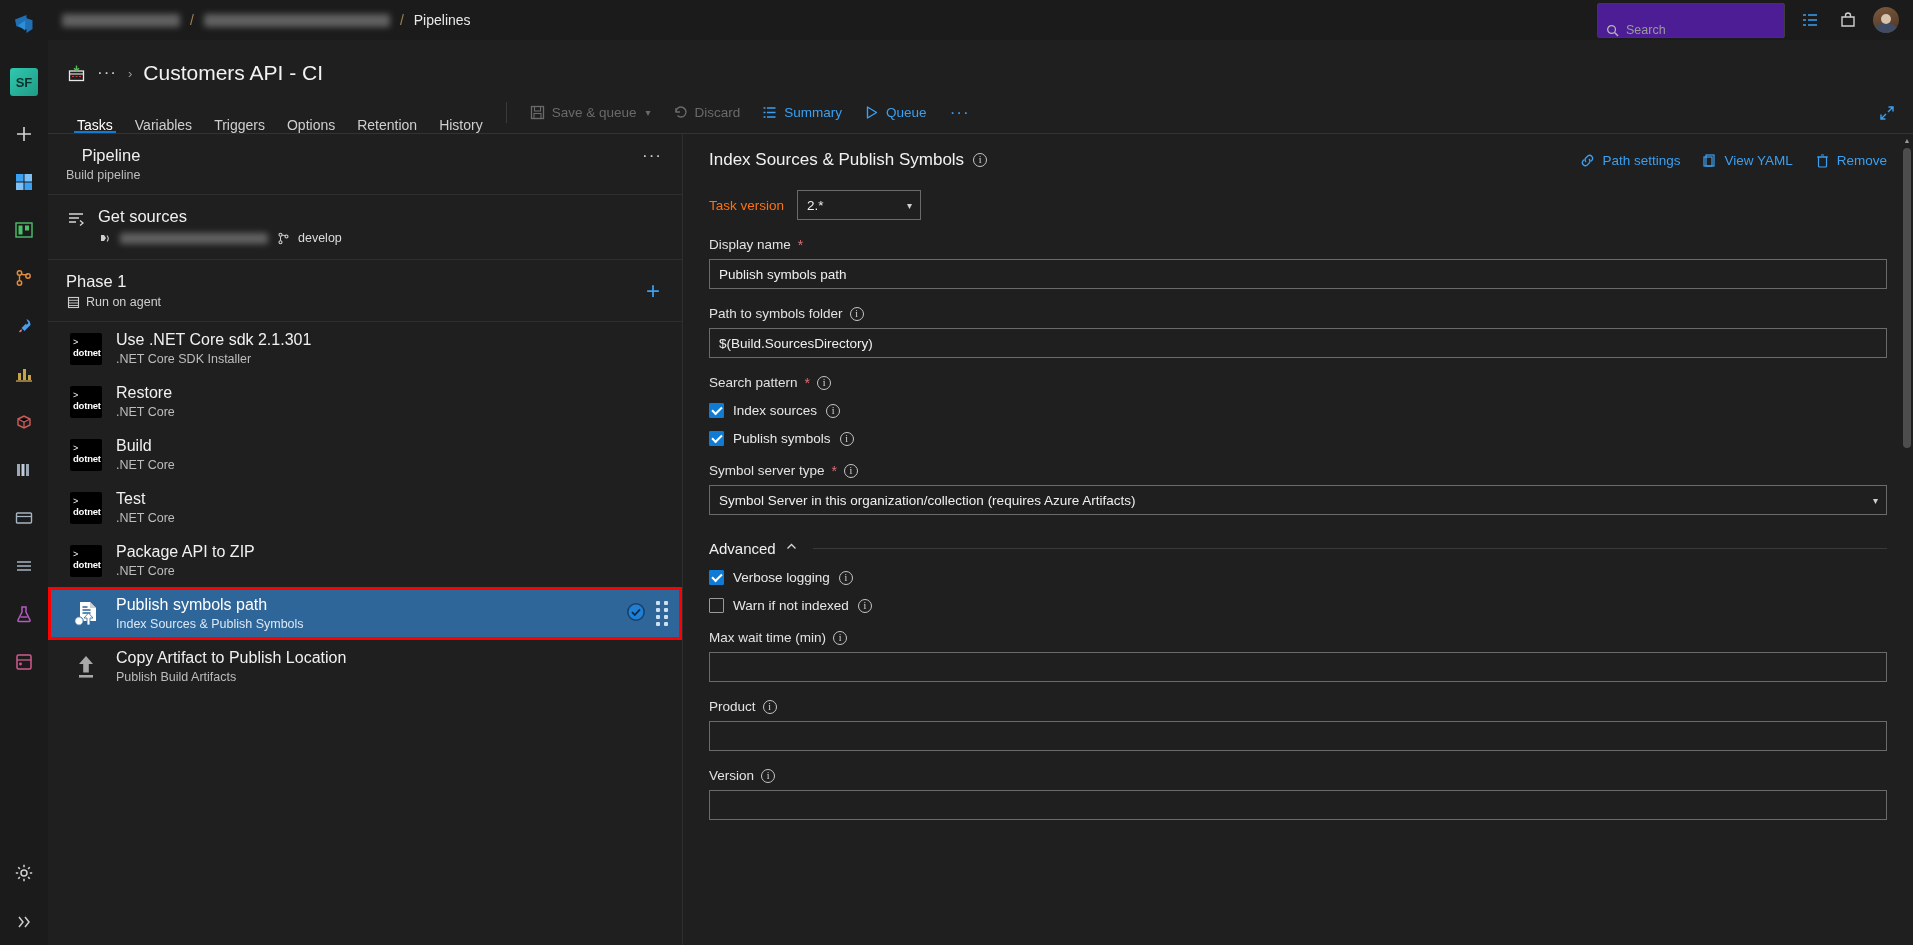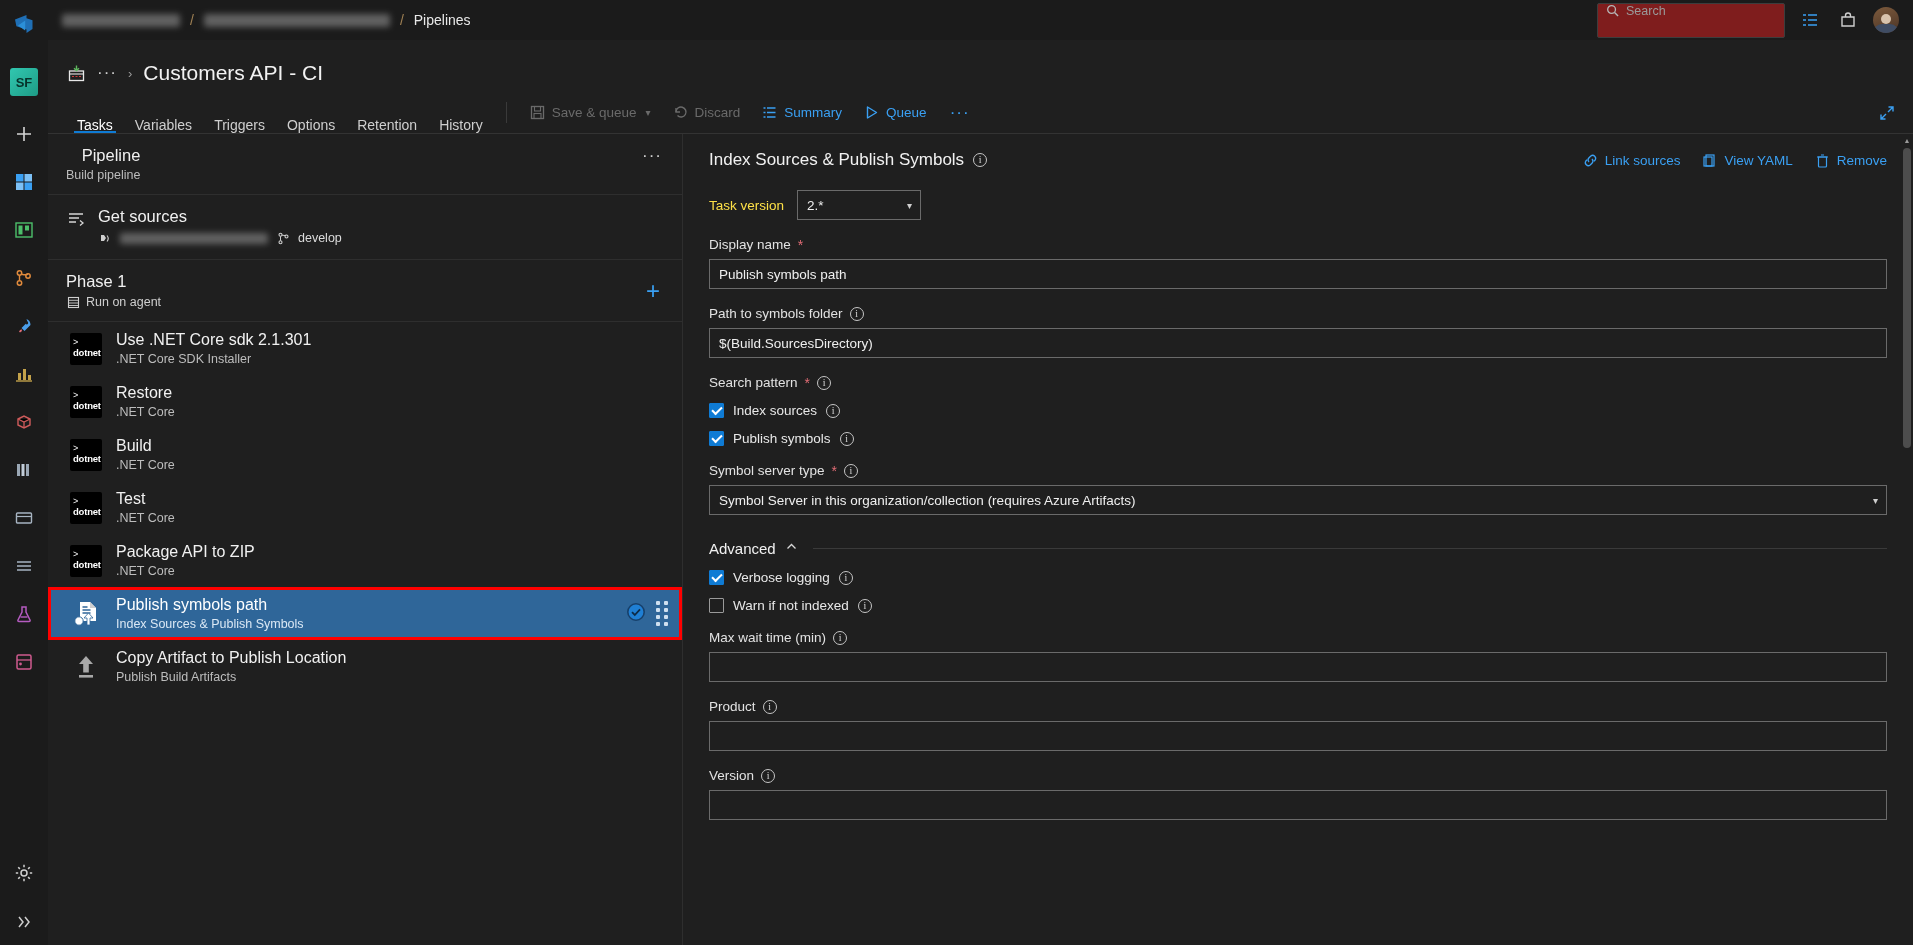--- a/index.html
+++ b/index.html
@@ -47,22 +47,22 @@
   .crumb.redacted {
     display: inline-block; height: 13px; border-radius: 2px;
     background: #6e6e6e; filter: blur(3.2px); opacity: .85;
   }
   .crumb.redacted.r1 { width: 118px; }
   .crumb.redacted.r2 { width: 186px; }
   .crumb-sep { color: #8a6d3b; color: #a08154; font-size: 14px; }
   .crumb.current { color: #e9e9e9; }
   .top-right { margin-left: auto; display: flex; align-items: center; gap: 12px; }
   .searchbox {
-    width: 188px; height: 35px; background: #7f1d1d; border: 1px solid #3d3d3d;
-    border-radius: 2px; display: flex; align-items: flex-start; gap: 7px; padding: 0 8px;
+    width: 188px; height: 35px; background: #4c1d95; border: 1px solid #3d3d3d;
+    border-radius: 2px; display: flex; align-items: flex-end; gap: 7px; padding: 0 8px;
     color: #9a9a9a; font-size: 12.5px; cursor: text;
   }
   .top-icon { width: 26px; height: 26px; display: flex; align-items: center; justify-content: center; cursor: pointer; }
   .user-avatar {
     width: 26px; height: 26px; border-radius: 50%;
     background: linear-gradient(160deg,#7d5a3c,#4a3426); display: flex; align-items: flex-end;
     justify-content: center; overflow: hidden; cursor: pointer;
   }
   .user-avatar .head { width: 10px; height: 10px; border-radius: 50%; background: #d8c3ad; margin-bottom: 9px; position: absolute; }
   .user-avatar .body { width: 18px; height: 9px; border-radius: 9px 9px 0 0; background: #3f4c63; }
@@ -182,21 +182,21 @@
   .sel-wrap { position: relative; display: inline-block; }
   .sel {
     height: 30px; background: #1f1f1f; border: 1px solid #6a6a6a; color: #efefef;
     font-size: 13.5px; padding: 0 30px 0 9px; border-radius: 0; -webkit-appearance: none; appearance: none;
     font-family: "Liberation Sans", sans-serif; cursor: pointer;
   }
   .sel.tv { width: 124px; }
   .sel.full { width: 100%; }
   .sel-chev { position: absolute; right: 9px; top: 50%; transform: translateY(-50%); pointer-events: none; color: #cfcfcf; font-size: 10px; }
   .taskver-row { display: flex; align-items: center; gap: 13px; margin-top: 20px; }
-  .taskver-label { font-size: 13.5px; color: #fde047; }
+  .taskver-label { font-size: 13.5px; color: #f97316; }
 
   .chk-row { display: flex; align-items: center; gap: 9px; margin-top: 13px; }
   .chk {
     width: 15px; height: 15px; border: 1px solid #9a9a9a; background: #1f1f1f;
     display: flex; align-items: center; justify-content: center; cursor: pointer; border-radius: 1px;
   }
   .chk.on { background: #0f7bd4; border-color: #0f7bd4; }
   .chk.on::after { content: ""; width: 4px; height: 8px; border: solid #fff; border-width: 0 2px 2px 0; transform: rotate(45deg) translate(-1px,-1px); }
   .chk-label { font-size: 13.5px; color: #e8e8e8; cursor: pointer; }
 
@@ -618,21 +618,21 @@
 
             <div class="dp-head">
               <span class="dp-title">Index Sources &amp; Publish Symbols</span>
               <span class="info-ic">i</span>
               <div class="dp-actions">
                 <div class="dp-action">
                   <svg width="15" height="15" viewBox="0 0 15 15">
                       <path d="M6 9 a3 3 0 0 1 0-4.2 l1.8-1.8 a3 3 0 0 1 4.2 4.2 l-1 1" fill="none" stroke="#3aa0f3" stroke-width="1.3"></path>
                       <path d="M9 6 a3 3 0 0 1 0 4.2 l-1.8 1.8 a3 3 0 0 1-4.2-4.2 l1-1" fill="none" stroke="#3aa0f3" stroke-width="1.3"></path>
                     </svg>
-                  <span>Link sources</span>
+                  <span>Path settings</span>
                 </div>
                 <div class="dp-action">
                   <svg width="15" height="15" viewBox="0 0 15 15">
                       <rect x="4" y="2" width="8" height="11" fill="none" stroke="#3aa0f3" stroke-width="1.2"></rect>
                       <rect x="2" y="4" width="8" height="9" fill="none" stroke="#3aa0f3" stroke-width="1.2"></rect>
                     </svg>
                   <span>View YAML</span>
                 </div>
                 <div class="dp-action">
                   <svg width="15" height="15" viewBox="0 0 15 15">

